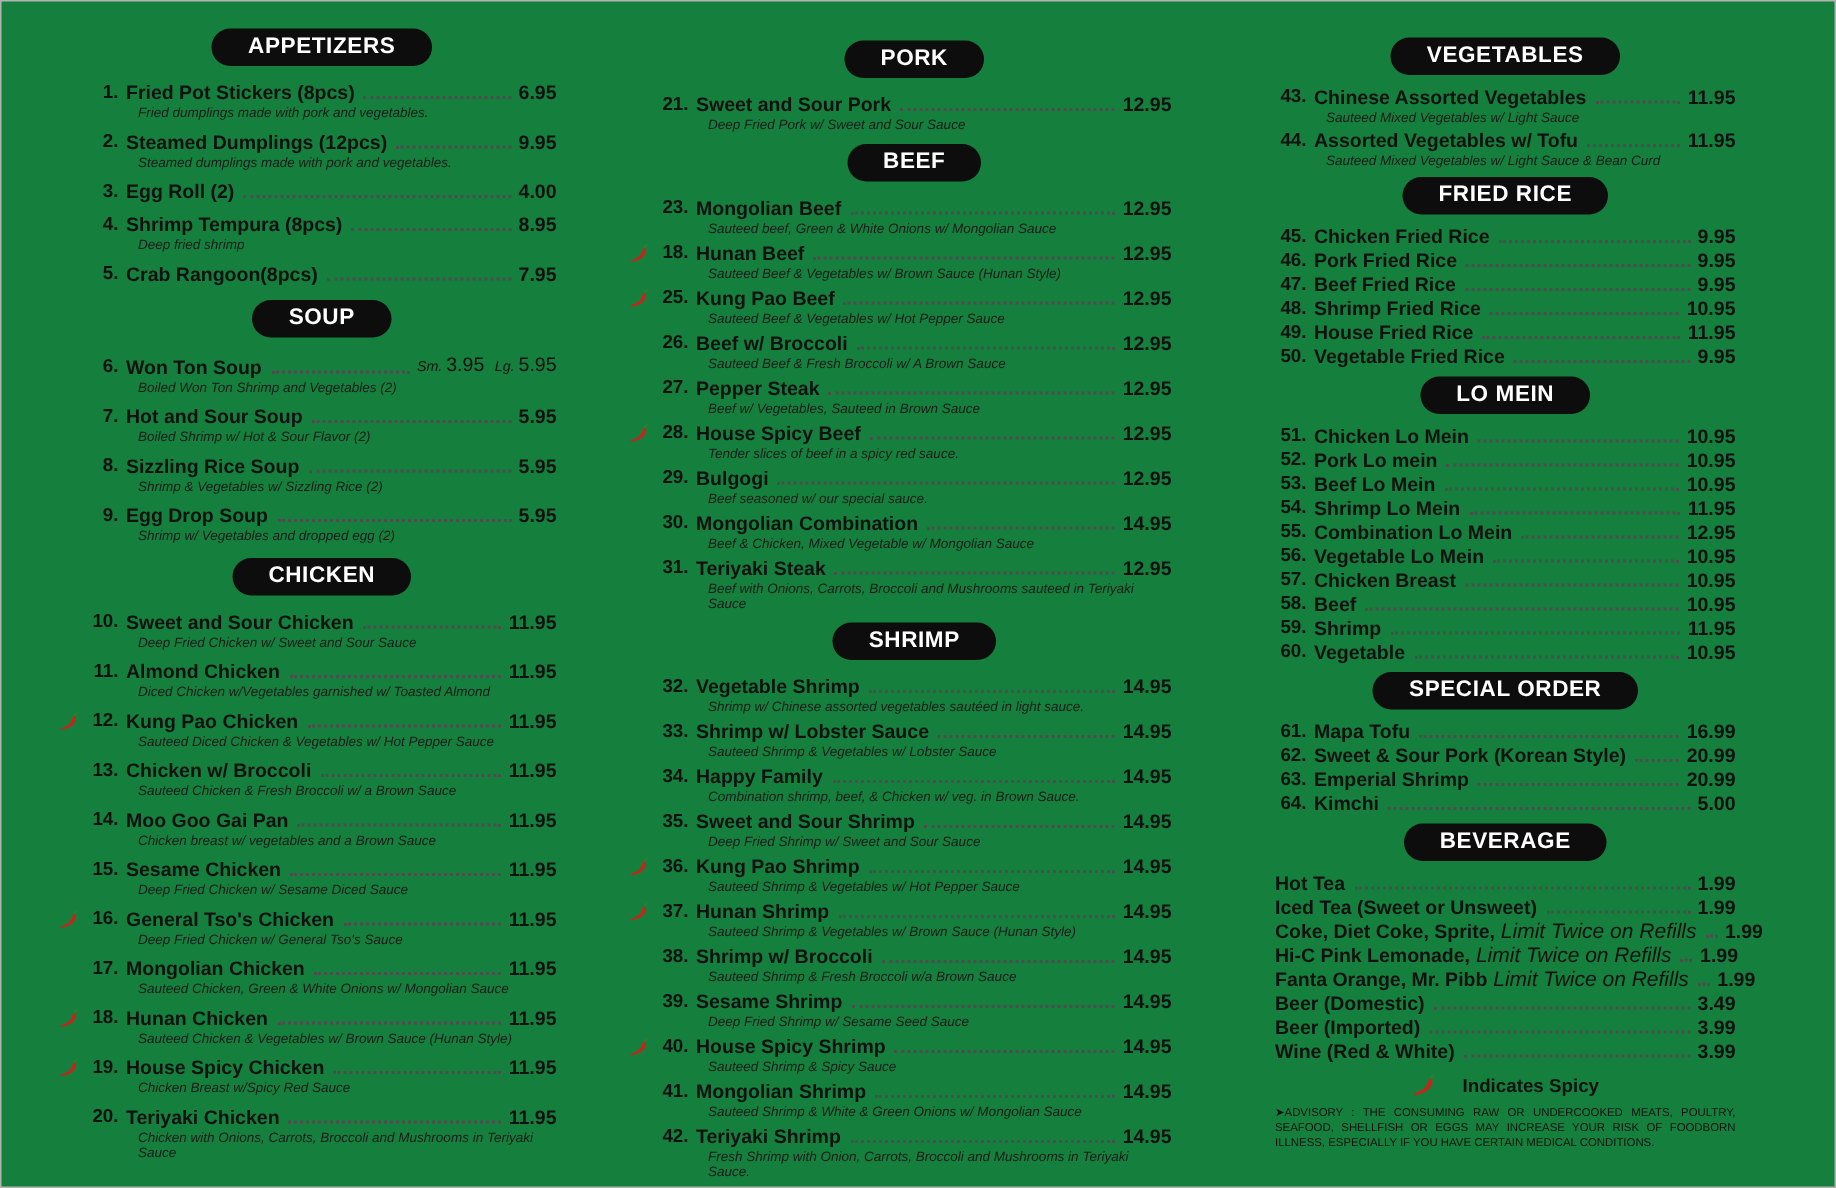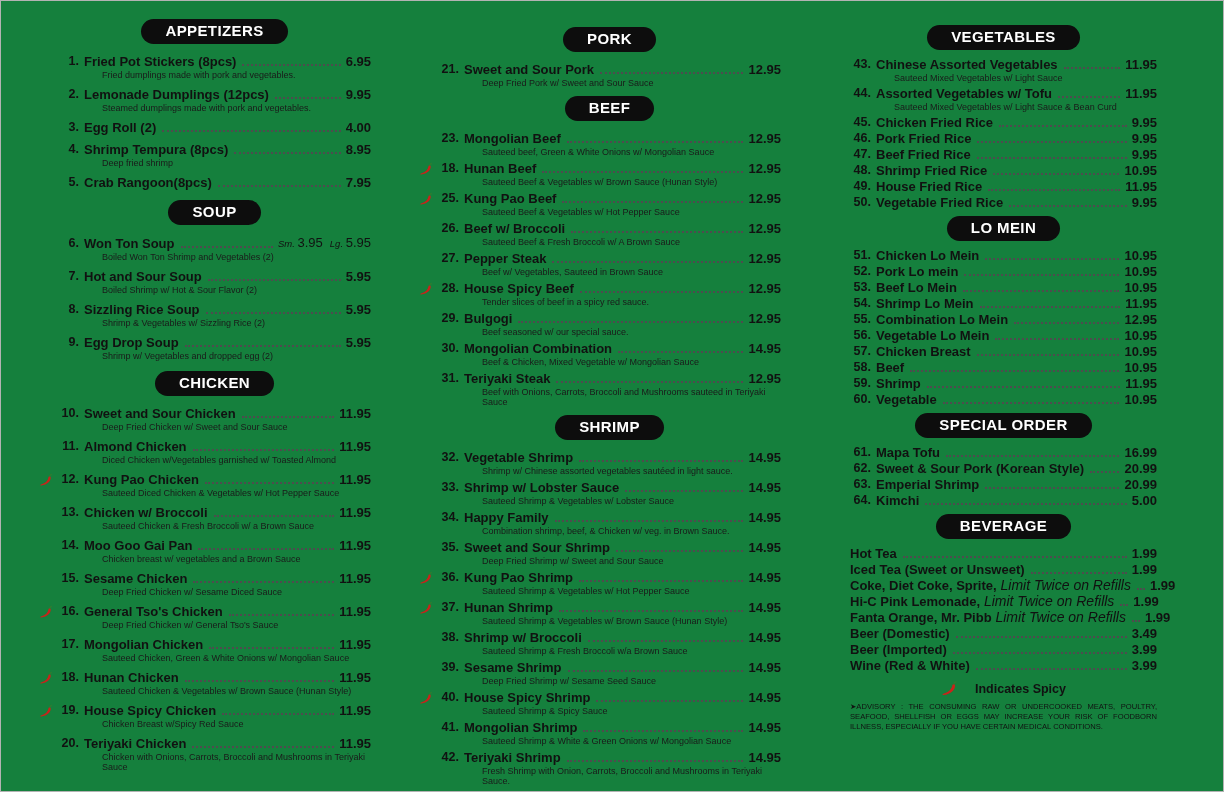--- a/index.html
+++ b/index.html
@@ -23,21 +23,21 @@
   .menu-item{position:relative;margin-bottom:7px;}
   .item-line{display:flex;align-items:flex-end;}
   .item-num{flex:none;width:21px;margin-right:5px;text-align:right;font-weight:bold;font-size:12.5px;line-height:15px;}
   .item-name{flex:none;font-weight:bold;font-size:13px;line-height:15px;white-space:nowrap;}
   .item-note{font-weight:normal;font-style:italic;font-size:14px;}
   .leader{flex:1 1 auto;min-width:8px;border-bottom:2px dotted #4d4d4d;margin:0 5px 3px 6px;}
   .item-price{flex:none;font-weight:bold;font-size:13px;line-height:15px;white-space:nowrap;}
   .plabel{font-weight:normal;font-style:italic;font-size:9.5px;}
   .pval{font-weight:normal;}
   .price-group + .price-group{margin-left:7px;}
-  .item-desc{margin-left:44px;margin-top:1px;font-size:9px;line-height:10px;color:#1a1a1a;}
+  .item-desc{margin-left:34px;margin-top:1px;font-style:italic;font-size:9px;line-height:10px;color:#1a1a1a;}
 
   .chili{position:absolute;left:-19px;top:1px;width:15px;height:14px;}
   .chili svg,.legend-chili svg{display:block;width:100%;height:100%;}
 
   #col-2 .menu-item{margin-bottom:4px;}
   #col-2 .section-header-wrap{margin:8px 0 10px;}
   #col-3 .menu-item{margin-bottom:1px;}
   #col-3 .menu-item.has-desc{margin-bottom:3px;}
   #col-3 .section-header-wrap{margin:6px 0 7px;}
 
@@ -58,21 +58,21 @@
               <span class="item-num">1.</span>
               <span class="item-name">Fried Pot Stickers (8pcs)</span>
               <span class="leader"></span>
               <span class="item-price">6.95</span>
             </div>
             <div class="item-desc">Fried dumplings made with pork and vegetables.</div>
           </div>
           <div class="menu-item has-desc">
             <div class="item-line">
               <span class="item-num">2.</span>
-              <span class="item-name">Lemonade Dumplings (12pcs)</span>
+              <span class="item-name">Steamed Dumplings (12pcs)</span>
               <span class="leader"></span>
               <span class="item-price">9.95</span>
             </div>
             <div class="item-desc">Steamed dumplings made with pork and vegetables.</div>
           </div>
           <div class="menu-item">
             <div class="item-line">
               <span class="item-num">3.</span>
               <span class="item-name">Egg Roll (2)</span>
               <span class="leader"></span>
@@ -519,20 +519,21 @@
             <div class="item-line">
               <span class="item-num">44.</span>
               <span class="item-name">Assorted Vegetables w/ Tofu</span>
               <span class="leader"></span>
               <span class="item-price">11.95</span>
             </div>
             <div class="item-desc">Sauteed Mixed Vegetables w/ Light Sauce &amp; Bean Curd</div>
           </div>
         </section>
         <section class="menu-section">
+          <div class="section-header-wrap"><div class="section-header">FRIED RICE</div></div>
           <div class="menu-item">
             <div class="item-line">
               <span class="item-num">45.</span>
               <span class="item-name">Chicken Fried Rice</span>
               <span class="leader"></span>
               <span class="item-price">9.95</span>
             </div>
           </div>
           <div class="menu-item">
             <div class="item-line">

